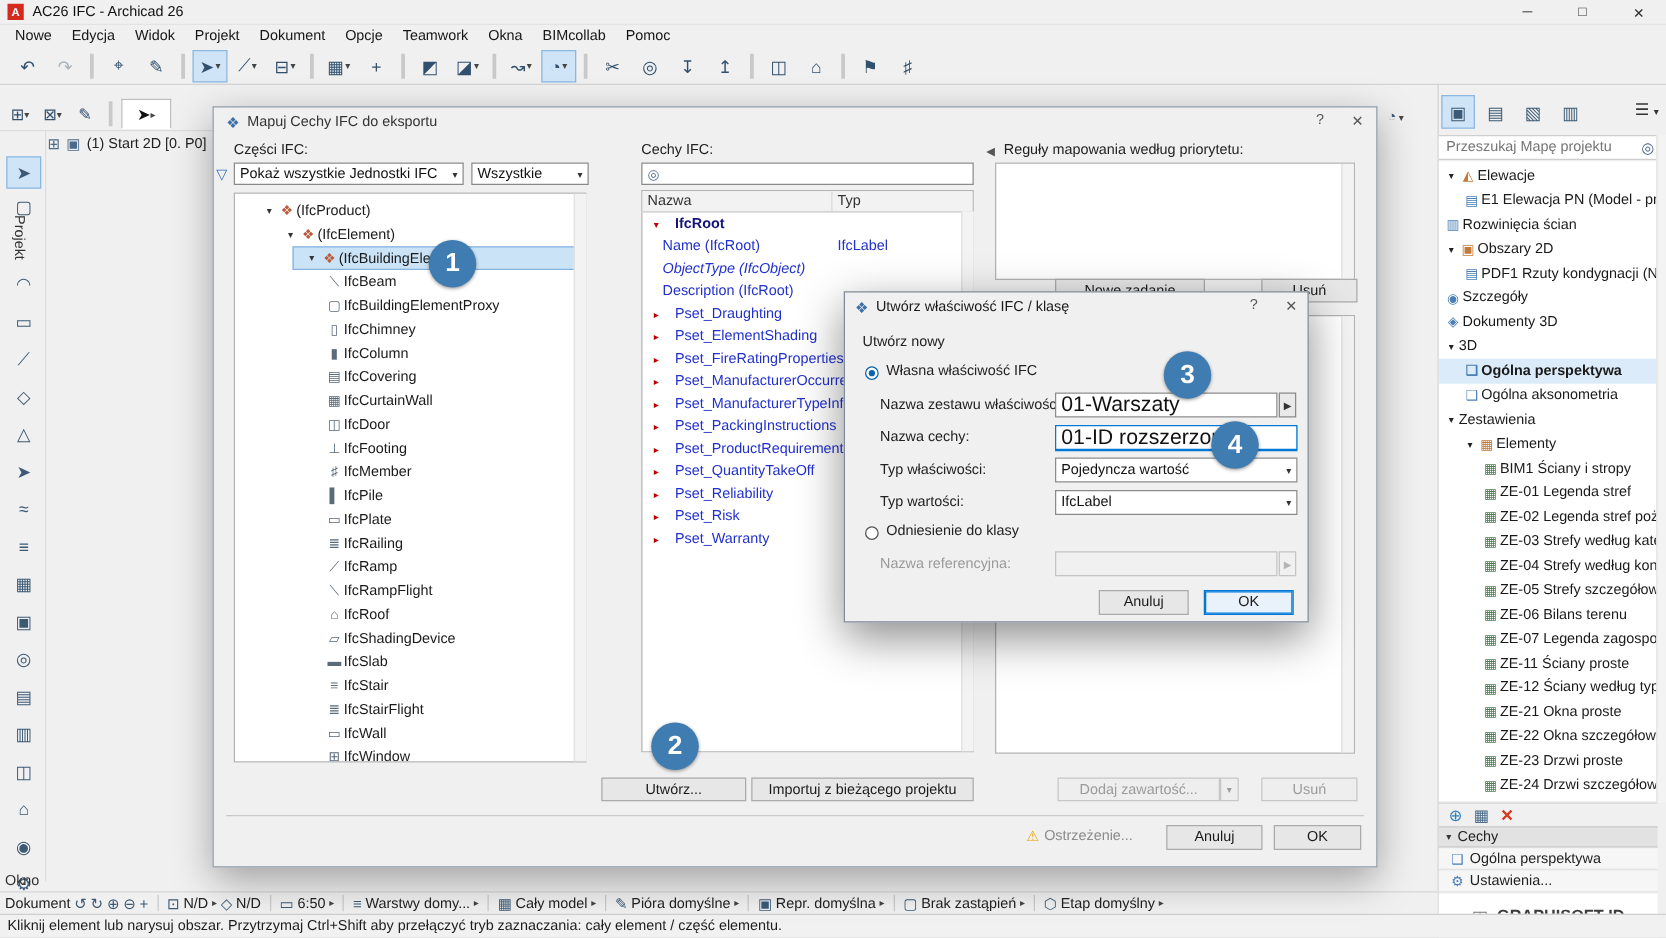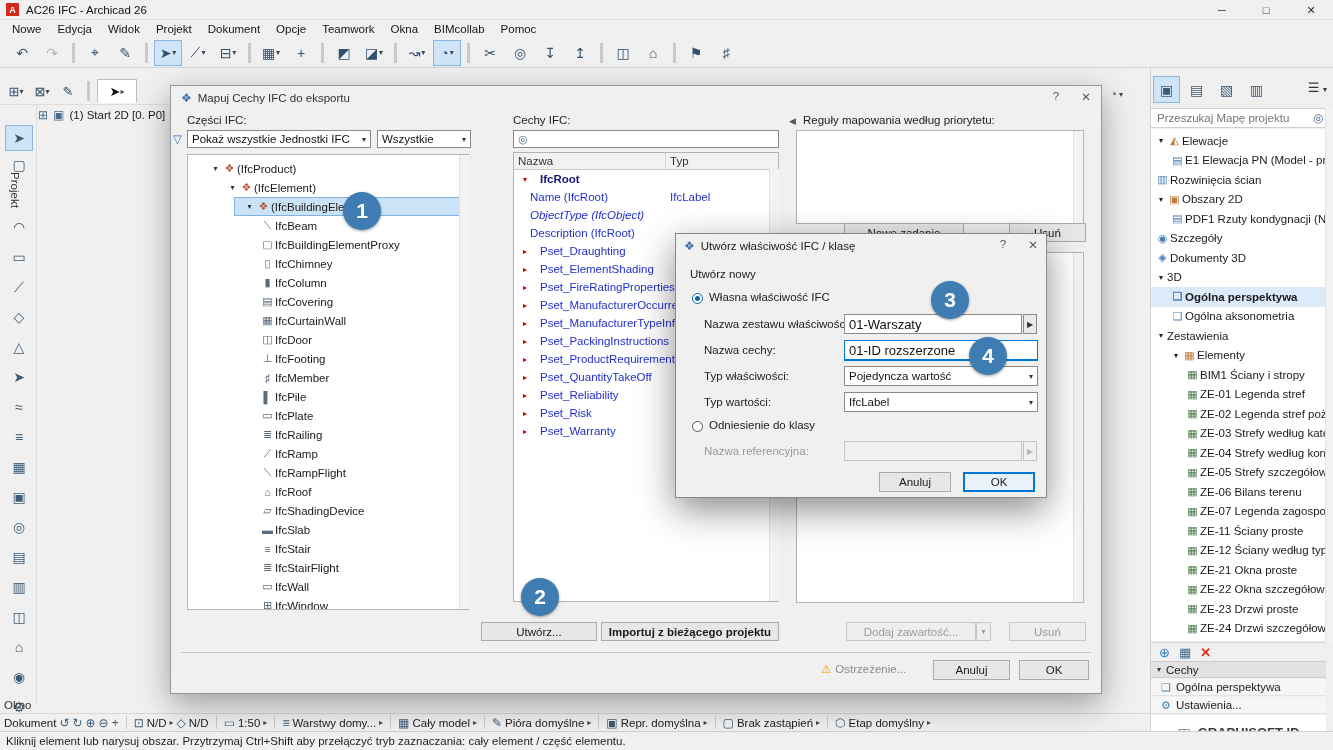--- a/index.html
+++ b/index.html
@@ -37,21 +37,21 @@
   .ptool{position:absolute;left:5px;width:26px;height:24px;display:flex;align-items:center;justify-content:center;color:#3c5a75;font-size:14px;border:1px solid transparent;}
   .ptool.on{background:#cfe4f7;border-color:#8cb8e0;}
   #projekt-label{left:-15px;top:184px;width:60px;transform:rotate(90deg);color:#333;font-size:11.5px;text-align:center;}
   #okno-label{left:4px;top:699px;color:#333;}
   
   .btn{background:#e7e7e7;border:1px solid #ababab;display:flex;align-items:center;justify-content:center;color:#1a1a1a;box-sizing:border-box;font-size:11.5px;}
   .btn.disabled{color:#9b9b9b;border-color:#c7c7c7;background:#eeeeee;}
   .btn.okfocus{border:1px solid #0078d7;box-shadow:inset 0 0 0 1px #0078d7;background:#e9f2fb;}
   .combo{background:#fff;border:1px solid #8a8a8a;display:flex;align-items:center;box-sizing:border-box;padding:0 4px;color:#111;}
   .combo .car{margin-left:auto;font-size:8px;color:#333;}
-  .field{background:#fff;border:1px solid #8a8a8a;box-sizing:border-box;font-family:"Liberation Sans",sans-serif;font-size:13px;padding:0 4px;color:#111;}
+  .field{background:#fff;border:1px solid #8a8a8a;box-sizing:border-box;font-family:"Liberation Sans",sans-serif;font-size:17px;padding:0 4px;color:#111;}
   .field.focus{border:1px solid #0078d7;box-shadow:0 1px 0 #0078d7;}
   .field.disabled{background:#f0f0f0;border-color:#c4c4c4;color:#9a9a9a;}
   .scroll-v{background:#f3f3f3;border-left:1px solid #e0e0e0;}
   
   #dialog{left:170px;top:85px;width:930px;height:607px;background:#f0f0f0;border:1px solid #8f9aa5;box-shadow:0 10px 30px rgba(0,0,0,.35);z-index:10;}
   #dialog .dtitle{left:0;top:0;width:100%;height:24px;display:flex;align-items:center;padding-left:10px;box-sizing:border-box;color:#333;}
   .dico{color:#3e6fa8;margin-right:6px;font-size:12px;}
   .dhelp{position:absolute;top:4px;width:18px;text-align:center;color:#555;}
   .dclose{position:absolute;top:4px;width:18px;text-align:center;color:#555;}
   .plabel{position:absolute;color:#222;}
@@ -610,21 +610,21 @@
     <div class="panel" style="left:625px;top:44px;width:288px;height:94px;">
       <div class="scroll-v" style="position:absolute;right:0;top:0;width:9px;height:100%;"></div>
     </div>
     <div class="btn abs" style="left:673px;top:137px;width:120px;height:19px;">Nowe zadanie</div>
     <div class="btn abs" style="left:838px;top:137px;width:77px;height:19px;">Usuń</div>
     <div class="panel" style="left:625px;top:166px;width:288px;height:351px;">
       <div class="scroll-v" style="position:absolute;right:0;top:0;width:9px;height:100%;"></div>
     </div>
 
     <div class="btn abs" style="left:310px;top:536px;width:116px;height:19px;">Utwórz...</div>
-    <div class="btn abs" style="left:430px;top:536px;width:178px;height:19px;font-weight:bold;">Importuj z bieżącego projektu</div>
+    <div class="btn abs" style="left:430px;top:536px;width:178px;height:19px;">Importuj z bieżącego projektu</div>
     <div class="btn disabled abs" style="left:675px;top:536px;width:130px;height:19px;">Dodaj zawartość...</div>
     <div class="btn disabled abs" style="left:805px;top:536px;width:15px;height:19px;font-size:8px;">▾</div>
     <div class="btn disabled abs" style="left:838px;top:536px;width:77px;height:19px;">Usuń</div>
 
     <div class="abs" style="left:10px;top:566px;width:910px;height:1px;background:#c8c8c8;"></div>
     <div class="flex abs" style="left:650px;top:576px;gap:4px;color:#8a8a8a;">
       <span style="color:#e8a200;">⚠</span>
       <span>Ostrzeżenie...</span>
     </div>
     <div class="btn abs" style="left:762px;top:574px;width:77px;height:20px;">Anuluj</div>
@@ -951,21 +951,21 @@
         
       </div>
 
       <div class="sseg">
         <span class="g">▭</span>
 
       </div>
 
       <div class="sseg">
 
-        <span>1:50</span>
+        <span>6:50</span>
         <span class="car">▸</span>
       </div>
 
       <div class="sseg sep">
         
         
         
       </div>
 
       <div class="sseg">

